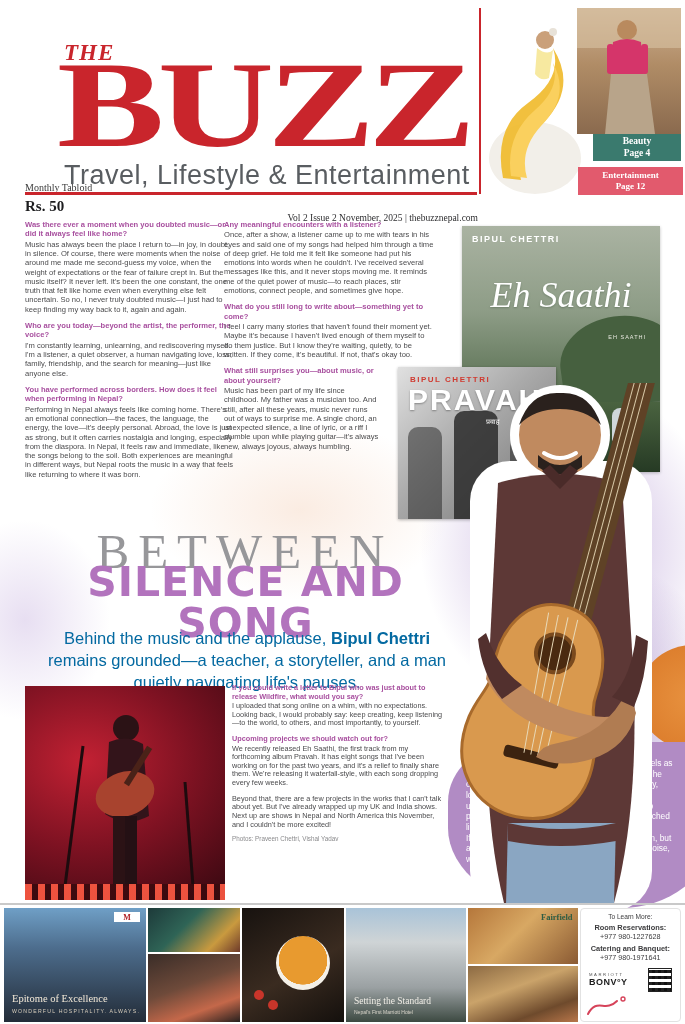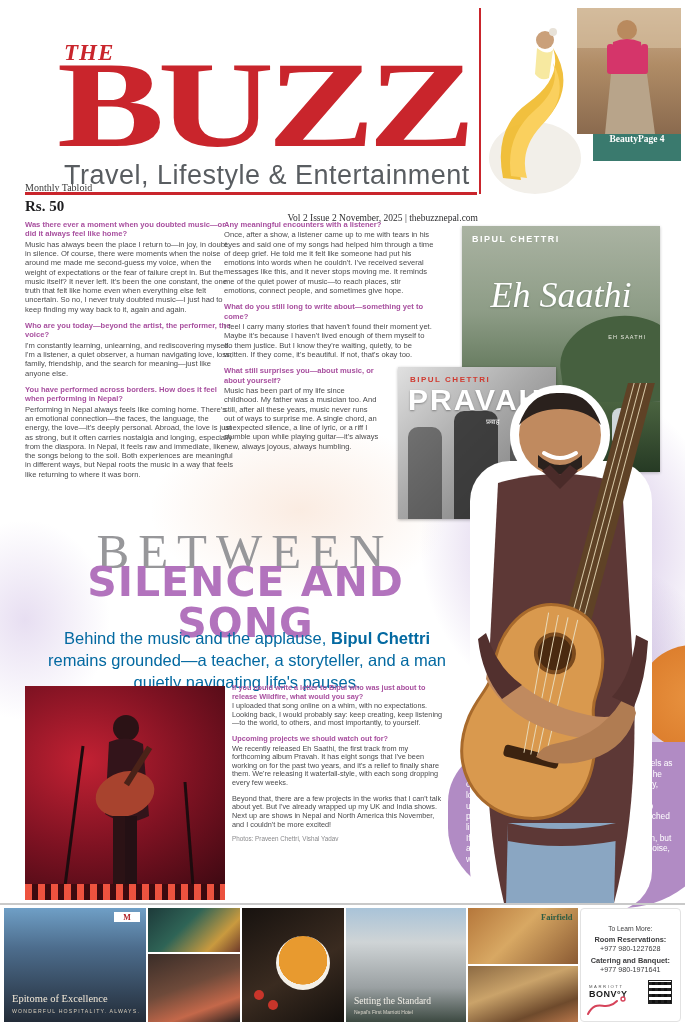--- a/index.html
+++ b/index.html
@@ -24,21 +24,21 @@
   .mast-vline{position:absolute;left:479px;top:8px;width:2px;height:186px;background:#c9252c;}
   .mast-price{position:absolute;left:25px;top:198px;color:#1d1d1f;font-family:"Liberation Serif",serif;
               font-weight:bold;font-size:15px;}
   .mast-issue{position:absolute;left:220px;top:201px;width:258px;text-align:right;color:#2e2e30;
               font-family:"Liberation Serif",serif;font-size:9.5px;margin-top:12px;}
   
   .photo-dancer{position:absolute;left:483px;top:8px;width:108px;height:190px;background:#ffffff;}
   .photo-model{position:absolute;left:577px;top:8px;width:104px;height:126px;
                background:linear-gradient(180deg,#cdb193 0%,#b08c66 45%,#8a6a4e 100%);overflow:hidden;}
   .badge{position:absolute;color:#fff;text-align:center;font-family:"Liberation Serif",serif;
-         display:flex;flex-direction:row;justify-content:center;line-height:1.25;}
+         display:flex;flex-direction:column;justify-content:center;line-height:1.25;}
   .badge-beauty{left:593px;top:134px;width:88px;height:27px;background:#3a7a6e;font-size:9.5px;font-weight:bold;}
   .badge-ent{left:578px;top:167px;width:105px;height:28px;background:#e25a6d;font-size:9px;font-weight:bold;}
   
   .col{position:absolute;color:#4b4b4d;}
   .col1{left:25px;top:220px;width:208px;}
   .col2{left:224px;top:220px;width:210px;}
   .col3{left:232px;top:684px;width:215px;}
   .qa p{margin:0;}
   .qa .q{color:#a8509f;font-weight:bold;font-size:7.6px;line-height:1.25;margin-bottom:1px;}
   .qa .a{font-size:7.6px;line-height:1.22;}
@@ -104,21 +104,21 @@
         background:radial-gradient(circle at 50% 45%,#e89a2f 0 60%,#f4f0e8 61% 100%);}
   .tom{position:absolute;width:10px;height:10px;border-radius:50%;background:#c8352a;}
   .c4{width:121px;background:linear-gradient(180deg,#a9c3d8 0%,#cfd4d6 30%,#9aa0a2 70%,#3d4a42 100%);}
   .c4 .st{position:absolute;left:8px;bottom:16px;color:#f0ede6;font-family:"Liberation Serif",serif;font-size:9.5px;}
   .c4 .st2{position:absolute;left:8px;bottom:7px;color:#d9d5ca;font-size:5px;}
   .c5{width:110px;display:flex;flex-direction:column;gap:2px;}
   .c5a{height:56px;background:linear-gradient(135deg,#b5773b 0%,#d8a863 45%,#8a5a33 100%);position:relative;}
   .ff{position:absolute;right:5px;top:4px;color:#2f5d43;font-family:"Liberation Serif",serif;font-size:8.5px;font-weight:bold;}
   .c5b{flex:1;background:linear-gradient(160deg,#8c6a43 0%,#caa36a 40%,#6e4a2c 75%,#b8764a 100%);}
   .c6{width:102px;background:#ffffff;border:1px solid #e2e2e2;border-radius:4px;
-      font-size:6.6px;color:#3c3c3e;text-align:center;padding-top:16px;box-sizing:border-box;}
+      font-size:6.6px;color:#3c3c3e;text-align:center;padding-top:4px;box-sizing:border-box;}
   .c6 .lbl{font-weight:bold;font-size:7.4px;margin-top:3px;}
   .c6 .ph{font-weight:normal;font-size:7.2px;}
   .bonvoy{margin-top:6px;display:flex;align-items:center;justify-content:center;gap:20px;}
   .bon-txt{text-align:left;line-height:1;}
   .bon-txt .m{font-size:4.2px;letter-spacing:1.6px;color:#555;}
   .bon-txt .b{font-size:9px;font-weight:bold;color:#1c1c1c;letter-spacing:.5px;}
   .qr{width:22px;height:22px;border:1.5px solid #222;
       background:repeating-linear-gradient(0deg,#111 0 3px,#fff 3px 6px),
                  repeating-linear-gradient(90deg,#111 0 3px,#ffffff00 3px 6px);
       background-blend-mode:screen;}
@@ -160,20 +160,24 @@
       <circle cx="50" cy="22" r="10" fill="#b98a5e"></circle>
       <path d="M36 34 Q50 28 64 34 L66 66 L34 66 Z" fill="#d5356a"></path>
       <path d="M34 66 L70 66 L78 126 L28 126 Z" fill="#b8a48a"></path>
       <rect x="64" y="36" width="7" height="30" rx="3" fill="#d5356a"></rect>
       <rect x="30" y="36" width="7" height="30" rx="3" fill="#d5356a"></rect>
     </svg>
   </div>
   <div class="badge badge-beauty">
     <span>Beauty</span>
     <span>Page 4</span>
+  </div>
+  <div class="badge badge-ent">
+    <span>Entertainment</span>
+    <span>Page 12</span>
   </div>
 
   <div class="col col1">
     <div class="qa">
       <p class="q">Was there ever a moment when you doubted music—or did it always feel like home?</p>
       <p class="a">Music has always been the place I return to—in joy, in doubt, in silence. Of course, there were moments when the noise around me made me second-guess my voice, when the weight of expectations or the fear of failure crept in. But the music itself? It never left. It's been the one constant, the one truth that felt like home even when everything else felt uncertain. So no, I never truly doubted music—I just had to keep finding my way back to it, again and again.</p>
     </div>
     <div class="qa">
       <p class="q">Who are you today—beyond the artist, the performer, the voice?</p>
       <p class="a">I'm constantly learning, unlearning, and rediscovering myself. I'm a listener, a quiet observer, a human navigating love, loss, family, friendship, and the search for meaning—just like anyone else.</p>

